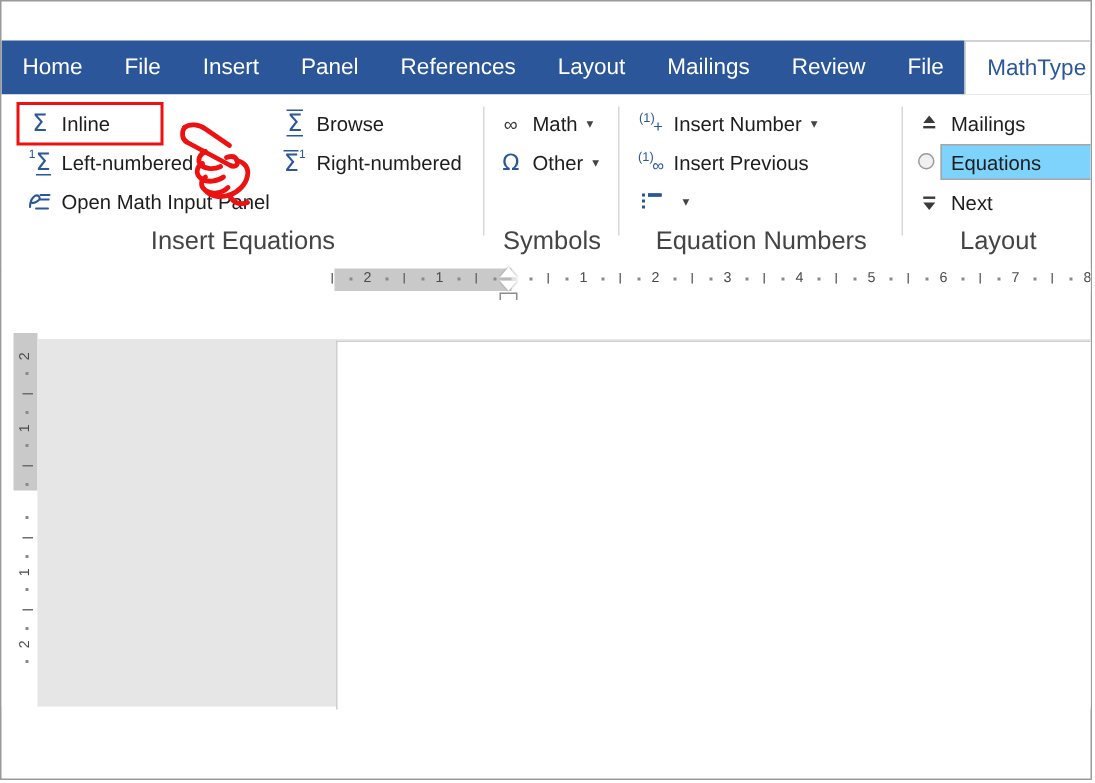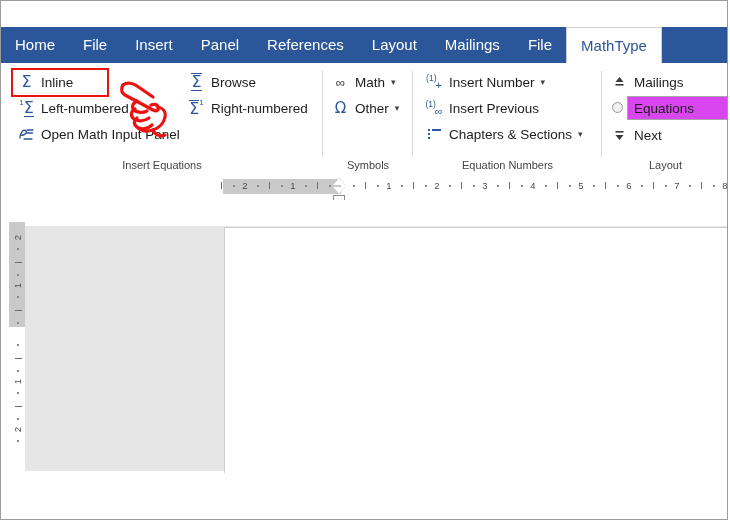--- a/index.html
+++ b/index.html
@@ -77,21 +77,21 @@
     top: 8px;
     width: 1px;
     height: 86px;
     background: #d8d8d8;
   }
   .group-label {
     position: absolute;
     bottom: 5px;
     width: 100%;
     text-align: center;
-    font-size: 11px;
+    font-size: 17px;
     color: #444444;
     white-space: nowrap;
   }
 
   .rb-item {
     position: absolute;
     display: flex;
     align-items: center;
     height: 22px;
     font-size: 13.5px;
@@ -166,21 +166,21 @@
   .list-icon b:nth-of-type(2){ top: 4px; }
   .list-icon b:nth-of-type(3){ top: 8px; }
 
   
   .browse-combo {
     position: absolute;
     display: flex;
     align-items: center;
     height: 24px;
     border: 1px solid #a6a6a6;
-    background: #d946ef;
+    background: #7dd3fc;
     font-size: 13.5px;
     color: #1d1d1d;
     padding: 0 6px;
     box-sizing: border-box;
     white-space: nowrap;
   }
   .radio-dot {
     width: 9px; height: 9px;
     border: 1px solid #9a9a9a;
     border-radius: 50%;
@@ -371,20 +371,21 @@
 <div id="app-frame">
 
   <div id="ribbon-tabs">
     <div class="ribbon-tab">Home</div>
     <div class="ribbon-tab">File</div>
     <div class="ribbon-tab">Insert</div>
     <div class="ribbon-tab">Panel</div>
     <div class="ribbon-tab">References</div>
     <div class="ribbon-tab">Layout</div>
     <div class="ribbon-tab">Mailings</div>
+    <div class="ribbon-tab">Review</div>
     <div class="ribbon-tab">File</div>
     <div class="ribbon-tab active">MathType</div>
   </div>
 
   <div id="ribbon-body">
 
     <div class="ribbon-group" style="left:0px; width:322px;">
 
       <div class="rb-item" style="left:16px; top:8px;">
         <span class="rb-icon">
@@ -476,21 +477,20 @@
         <span class="rb-icon">
           <span class="list-icon">
               <b></b>
               <b></b>
               <b></b>
               <i></i>
               <i></i>
               <i></i>
             </span>
         </span>
-        <span>Chapters &amp; Sections</span>
         <span class="rb-caret">▾</span>
       </div>
 
       <div class="group-label">Equation Numbers</div>
       <div class="group-sep" style="right:0px;"></div>
     </div>
 
     <div class="ribbon-group" style="left:601px; width:127px;">
 
       <div class="rb-item" style="left:8px; top:8px;">

